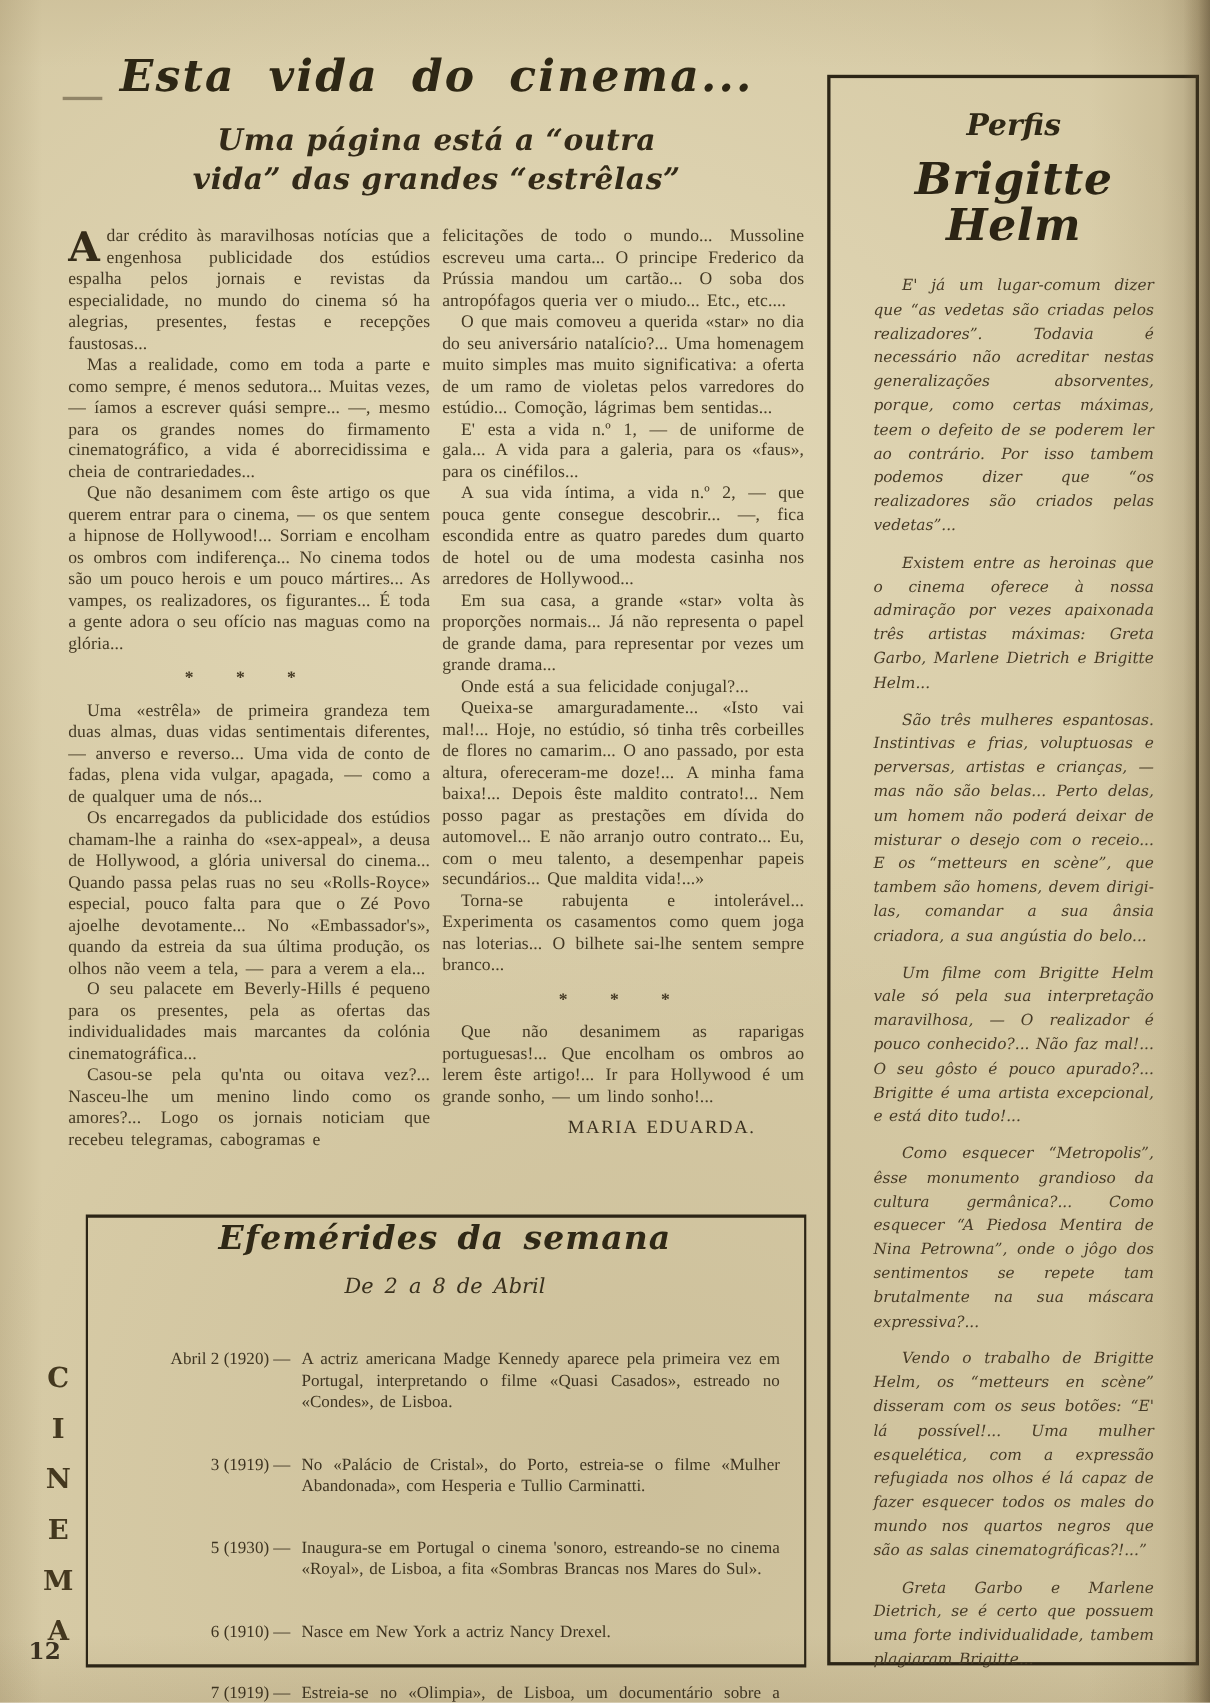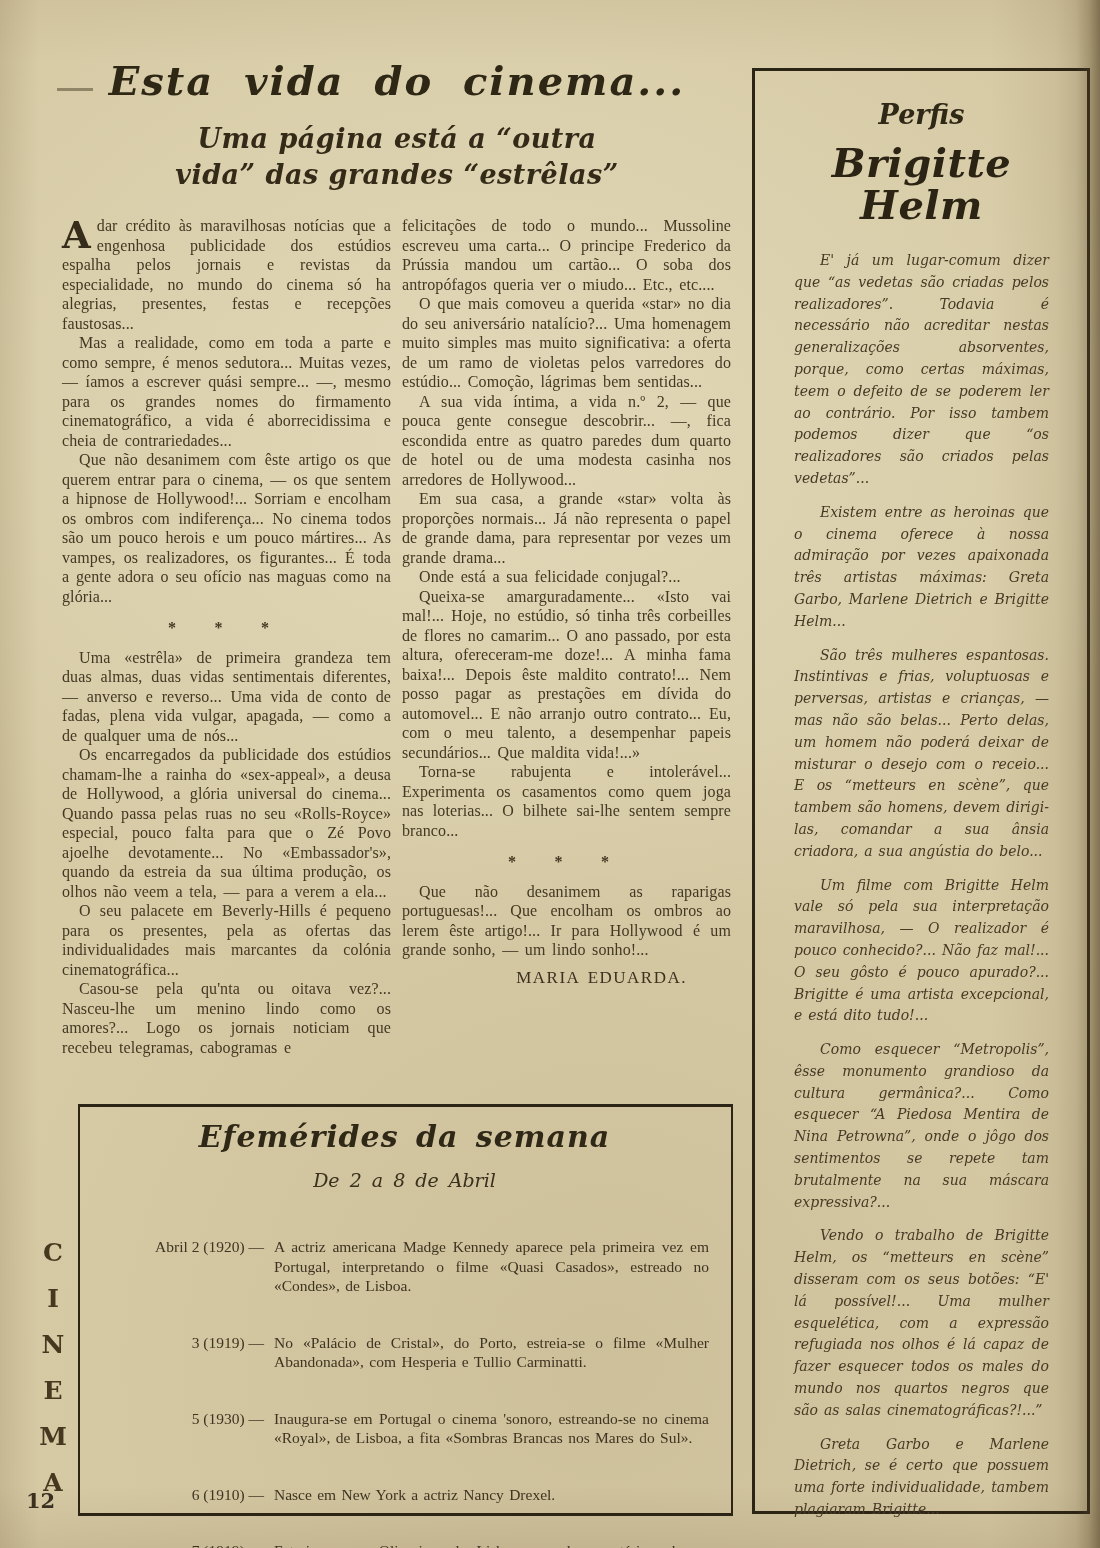--- a/index.html
+++ b/index.html
@@ -12,21 +12,21 @@
       linear-gradient(180deg, rgba(140,118,74,0.10) 0%, rgba(0,0,0,0) 4%, rgba(0,0,0,0) 96%, rgba(120,98,58,0.14) 100%),
       linear-gradient(90deg, rgba(120,98,58,0.18) 0%, rgba(0,0,0,0) 3.5%, rgba(0,0,0,0) 90%, rgba(120,98,58,0.12) 96%, rgba(86,66,34,0.30) 100%);
     font-family:"Liberation Serif", serif;
     color:#443925;
   }
   .edge-shadow{position:absolute;right:0;top:0;width:24px;height:100%;
     background:linear-gradient(90deg, rgba(0,0,0,0) 0%, rgba(104,84,50,0.22) 55%, rgba(64,48,24,0.42) 100%);}
   .title-dash{position:absolute;left:57px;top:88px;width:36px;height:3px;background:#4a3e28;opacity:.5;}
 
   
-  .main{position:absolute;left:62px;top:61px;width:670px;}
+  .main{position:absolute;left:62px;top:50px;width:670px;}
   .art-title{margin:0;text-align:center;color:#2e2715;
     font-family:"DejaVu Serif",serif;font-style:italic;font-weight:bold;
     font-size:40px;line-height:1;letter-spacing:2px;word-spacing:14px;}
   .art-subtitle{margin:20px 0 0 0;text-align:center;color:#332a18;
     font-family:"DejaVu Serif",serif;font-style:italic;font-weight:bold;
     font-size:27px;line-height:36px;letter-spacing:0.5px;}
   .art-subtitle span{display:block;}
   .columns{display:flex;gap:11px;margin-top:23px;}
   .col{width:329px;font-size:16px;line-height:19.5px;text-align:justify;
     word-spacing:2.5px;letter-spacing:0.1px;color:#433823;}
@@ -36,21 +36,21 @@
     font-size:37px;line-height:32px;margin:3px 6px 0 0;color:#352c19;}
   .sep{text-align:center;font-weight:bold;letter-spacing:16px;
     margin:12px 0 10px 0;color:#433823;}
   .byline{text-align:right;padding-right:44px;margin-top:8px;
     font-size:17px;letter-spacing:1.5px;color:#3b311f;}
 
   
   .efem{position:absolute;left:78px;top:1104px;width:655px;height:412px;box-sizing:border-box;
     border-top:3px solid #2c2516;border-bottom:3px solid #2c2516;
     border-left:2px solid #2c2516;border-right:2px solid #2c2516;
-    padding:13px 18px 0 16px;}
+    padding:2px 18px 0 16px;}
   .efem-title{margin:0;text-align:center;color:#2f2816;
     font-family:"DejaVu Serif",serif;font-style:italic;font-weight:bold;
     font-size:30px;line-height:1.1;letter-spacing:1px;word-spacing:6px;}
   .efem-sub{margin-top:16px;text-align:center;color:#39301d;
     font-family:"DejaVu Serif",serif;font-style:italic;font-size:19px;word-spacing:4px;}
   .entries{margin-top:16px;display:flex;flex-direction:column;gap:7px;}
   .entry{display:grid;grid-template-columns:168px 1fr;column-gap:10px;
     font-size:15.5px;line-height:19.5px;color:#3e3421;margin-top:30px;}
   .elabel{text-align:right;white-space:nowrap;}
   .etext{text-align:justify;word-spacing:1.5px;padding-right:4px;}
@@ -94,20 +94,21 @@
         <p class="ind">Que não desanimem com êste artigo os que querem entrar para o cinema, — os que sentem a hipnose de Hollywood!... Sorriam e encolham os ombros com indiferença... No cinema todos são um pouco herois e um pouco mártires... As vampes, os realizadores, os figurantes... É toda a gente adora o seu ofício nas maguas como na glória...</p>
         <div class="sep">* * *</div>
         <p class="ind">Uma «estrêla» de primeira grandeza tem duas almas, duas vidas sentimentais diferentes, — anverso e reverso... Uma vida de conto de fadas, plena vida vulgar, apagada, — como a de qualquer uma de nós...</p>
         <p class="ind">Os encarregados da publicidade dos estúdios chamam-lhe a rainha do «sex-appeal», a deusa de Hollywood, a glória universal do cinema... Quando passa pelas ruas no seu «Rolls-Royce» especial, pouco falta para que o Zé Povo ajoelhe devotamente... No «Embassador's», quando da estreia da sua última produção, os olhos não veem a tela, — para a verem a ela...</p>
         <p class="ind">O seu palacete em Beverly-Hills é pequeno para os presentes, pela as ofertas das individualidades mais marcantes da colónia cinematográfica...</p>
         <p class="ind">Casou-se pela qu'nta ou oitava vez?... Nasceu-lhe um menino lindo como os amores?... Logo os jornais noticiam que recebeu telegramas, cabogramas e</p>
       </div>
       <div class="col">
         <p>felicitações de todo o mundo... Mussoline escreveu uma carta... O principe Frederico da Prússia mandou um cartão... O soba dos antropófagos queria ver o miudo... Etc., etc....</p>
         <p class="ind">O que mais comoveu a querida «star» no dia do seu aniversário natalício?... Uma homenagem muito simples mas muito significativa: a oferta de um ramo de violetas pelos varredores do estúdio... Comoção, lágrimas bem sentidas...</p>
+        <p class="ind">E' esta a vida n.º 1, — de uniforme de gala... A vida para a galeria, para os «faus», para os cinéfilos...</p>
         <p class="ind">A sua vida íntima, a vida n.º 2, — que pouca gente consegue descobrir... —, fica escondida entre as quatro paredes dum quarto de hotel ou de uma modesta casinha nos arredores de Hollywood...</p>
         <p class="ind">Em sua casa, a grande «star» volta às proporções normais... Já não representa o papel de grande dama, para representar por vezes um grande drama...</p>
         <p class="ind">Onde está a sua felicidade conjugal?...</p>
         <p class="ind">Queixa-se amarguradamente... «Isto vai mal!... Hoje, no estúdio, só tinha três corbeilles de flores no camarim... O ano passado, por esta altura, ofereceram-me doze!... A minha fama baixa!... Depois êste maldito contrato!... Nem posso pagar as prestações em dívida do automovel... E não arranjo outro contrato... Eu, com o meu talento, a desempenhar papeis secundários... Que maldita vida!...»</p>
         <p class="ind">Torna-se rabujenta e intolerável... Experimenta os casamentos como quem joga nas loterias... O bilhete sai-lhe sentem sempre branco...</p>
         <div class="sep">* * *</div>
         <p class="ind">Que não desanimem as raparigas portuguesas!... Que encolham os ombros ao lerem êste artigo!... Ir para Hollywood é um grande sonho, — um lindo sonho!...</p>
         <div class="byline">MARIA EDUARDA.</div>
       </div>
     </div>

